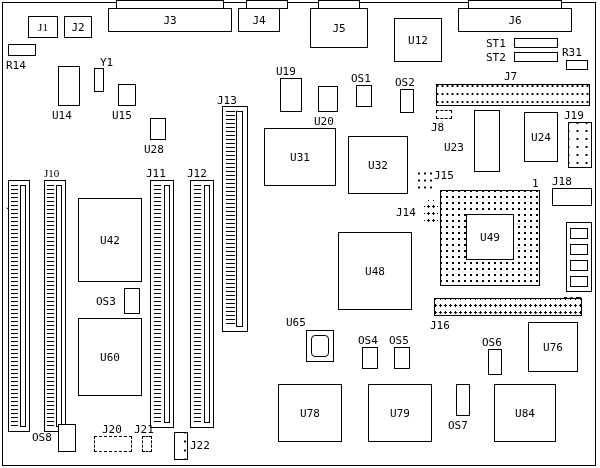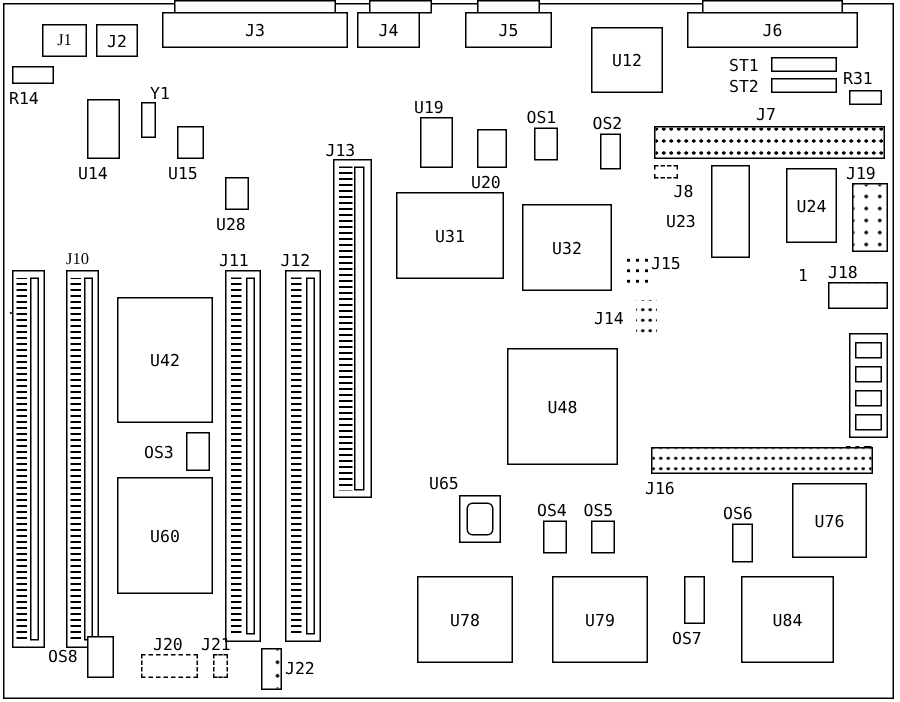--- a/index.html
+++ b/index.html
@@ -29,21 +29,21 @@
   <div class="c box cbox" style="left:108px;top:8px;width:124px;height:24px;">
       <span>J3</span>
     </div>
 
   <div class="c box" style="left:246px;top:0;width:42px;height:9px;"></div>
   <div class="c box cbox" style="left:238px;top:8px;width:42px;height:24px;">
       <span>J4</span>
     </div>
 
   <div class="c box" style="left:318px;top:0;width:42px;height:9px;"></div>
-  <div class="c box cbox" style="left:310px;top:8px;width:58px;height:24px;">
+  <div class="c box cbox" style="left:310px;top:8px;width:58px;height:40px;">
       <span>J5</span>
     </div>
 
   <div class="c box" style="left:468px;top:0;width:94px;height:9px;"></div>
   <div class="c box cbox" style="left:458px;top:8px;width:114px;height:24px;">
       <span>J6</span>
     </div>
 
   <div class="c box cbox" style="left:28px;top:16px;width:30px;height:22px;font-family:Liberation Serif, serif;">
       <span>J1</span>
@@ -87,21 +87,21 @@
 
   <span class="t" style="left:351px;top:73px;">OS1</span>
   <div class="c box" style="left:356px;top:85px;width:16px;height:22px;"></div>
 
   <span class="t" style="left:395px;top:77px;">OS2</span>
   <div class="c box" style="left:400px;top:89px;width:14px;height:24px;"></div>
 
   <span class="t" style="left:504px;top:71px;">J7</span>
   <div class="c box dots" style="left:436px;top:84px;width:154px;height:22px;background-size:5px 8px;background-position:3px 5px;"></div>
   <div class="c dashed dots" style="left:436px;top:110px;width:16px;height:9px;background-size:5px 5px;background-position:2px 2px;"></div>
-  <span class="t" style="left:449px;top:122px;text-align:center;">J8</span>
+  <span class="t" style="left:431px;top:122px;text-align:center;">J8</span>
 
   <span class="t" style="left:217px;top:95px;">J13</span>
   <div class="c box" style="left:222px;top:106px;width:26px;height:226px;">
     <div class="c ladder" style="left:3px;top:4px;bottom:4px;width:9px;"></div>
     <div class="c channel" style="right:4px;top:4px;bottom:4px;width:7px;"></div>
   </div>
 
   <div class="c box cbox" style="left:264px;top:128px;width:72px;height:58px;">
       <span>U31</span>
     </div>
@@ -123,20 +123,25 @@
   <span class="t" style="left:434px;top:170px;">J15</span>
 
   <span class="t" style="left:552px;top:176px;">J18</span>
   <div class="c box dots" style="left:552px;top:188px;width:40px;height:18px;background-size:6px 20px;background-position:4px 9px;"></div>
 
   <span class="t" style="left:532px;top:178px;">1</span>
 
   <span class="t" style="left:396px;top:207px;">J14</span>
   <div class="c dots" style="left:424px;top:200px;width:14px;height:24px;background-size:5px 7px;background-position:2px 3px;"></div>
 
+  <div class="c box dots" style="left:440px;top:190px;width:100px;height:96px;background-size:6px 6px;background-position:3px 3px;">
+    <div class="c box cbox" style="left:25px;top:23px;width:48px;height:46px;">
+        <span>U49</span>
+      </div>
+  </div>
 
   <span class="t" style="left:6px;top:168px;margin-top:32px;">J9</span>
   <div class="c box" style="left:8px;top:180px;width:22px;height:252px;">
     <div class="c ladder" style="left:2px;top:4px;bottom:4px;width:7px;"></div>
     <div class="c channel" style="right:3px;top:4px;bottom:4px;width:6px;"></div>
   </div>
 
   <span class="t" style="left:44px;top:168px;font-family:Liberation Serif, serif;">J10</span>
   <div class="c box" style="left:44px;top:180px;width:22px;height:252px;">
     <div class="c ladder" style="left:2px;top:4px;bottom:4px;width:7px;"></div>

